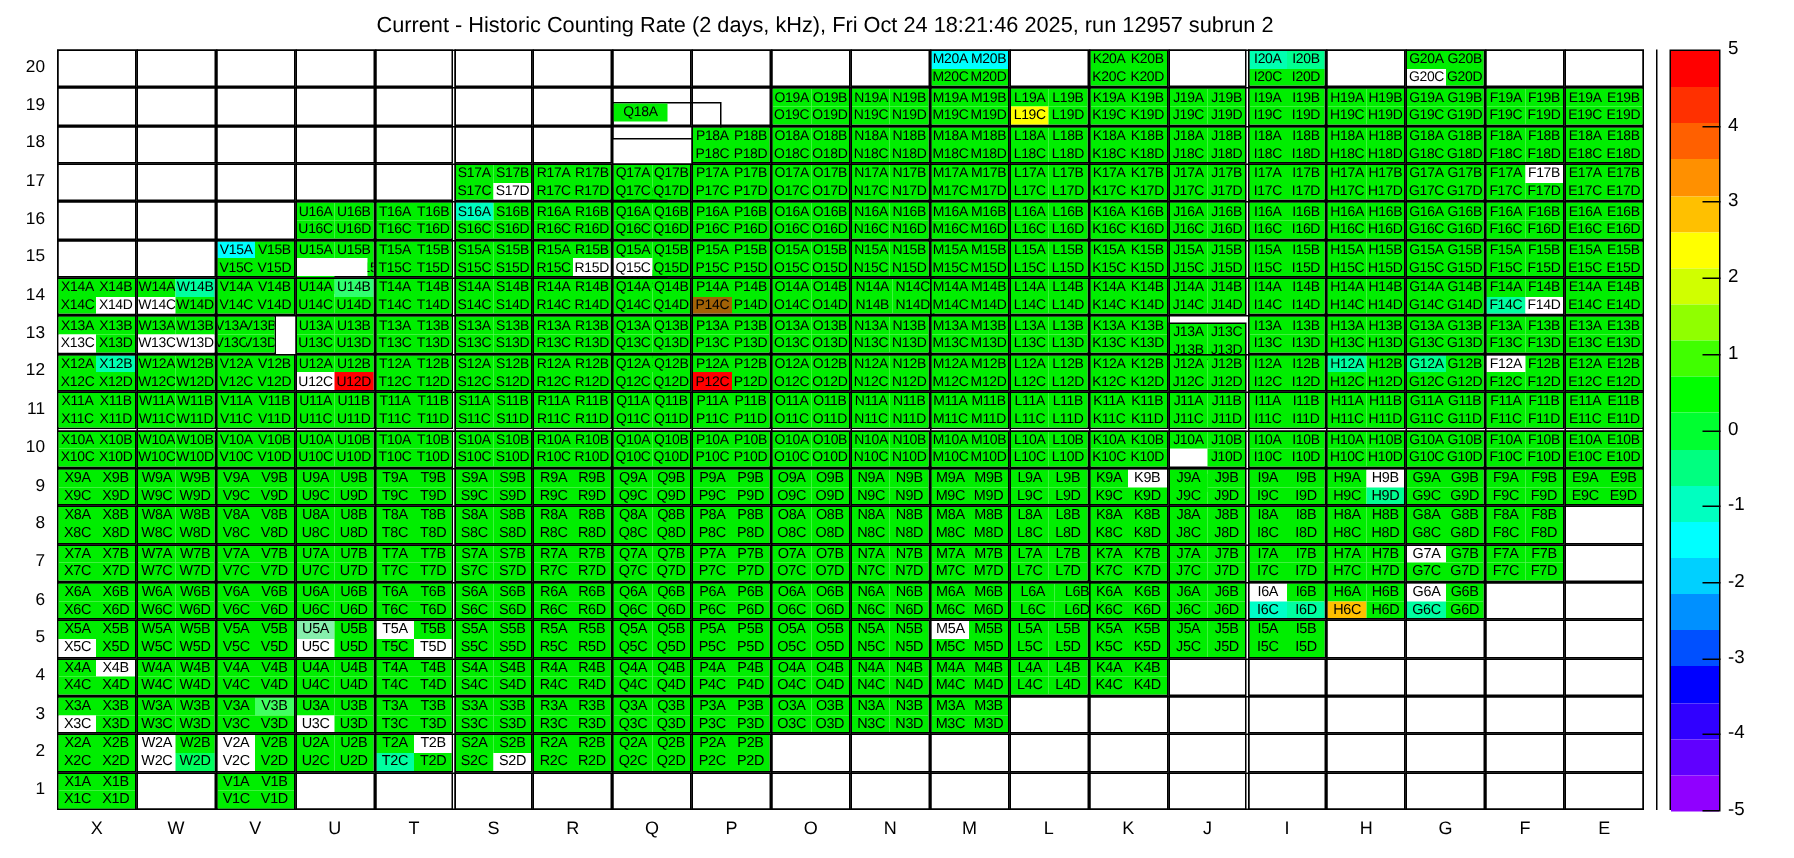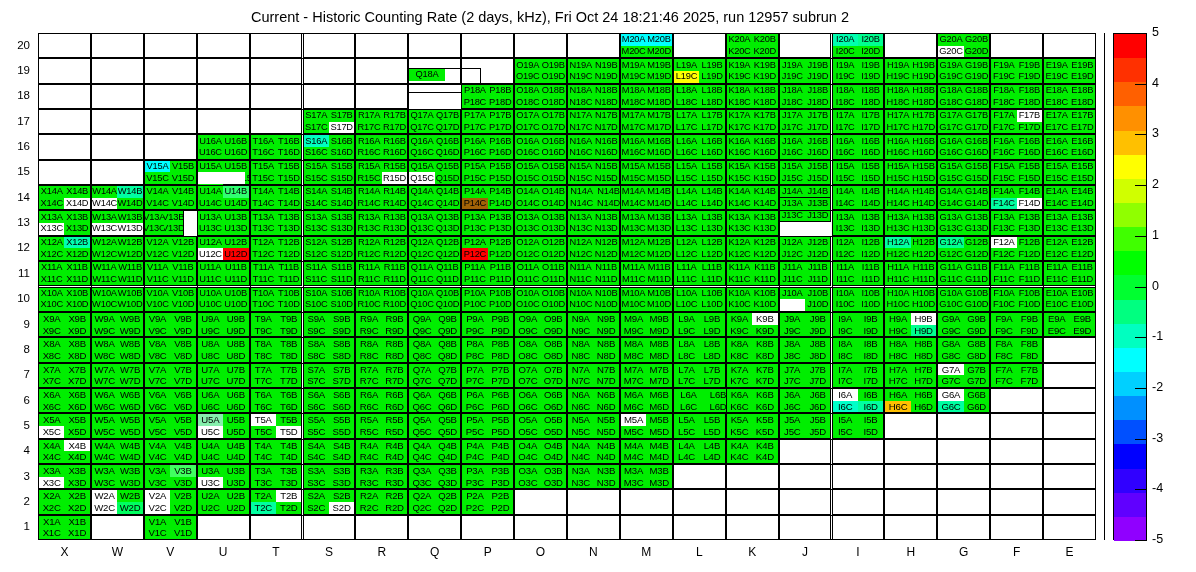--- a/index.html
+++ b/index.html
@@ -590,21 +590,21 @@
       <div class="sub" style="background: rgb(0, 238, 0);">P14B</div>
       <div class="sub" style="background: #a16207;">P14C</div>
       <div class="sub" style="background: rgb(0, 238, 0);">P14D</div>
     </div>
     <div class="cell" style="left: 476.1px; top: 152.1px; width: 52.9px; height: 25.35px;">
       <div class="sub" style="background: rgb(0, 238, 0);">O14A</div>
       <div class="sub" style="background: rgb(0, 238, 0);">O14B</div>
       <div class="sub" style="background: rgb(0, 238, 0);">O14C</div>
       <div class="sub" style="background: rgb(0, 238, 0);">O14D</div>
     </div>
-    <div class="cell" style="left: 529px; top: 152.1px; width: 56px; height: 25.35px;">
+    <div class="cell" style="left: 529px; top: 152.1px; width: 56px; height: 25.35px; flex-direction: column;">
       <div class="sub" style="background: rgb(0, 238, 0);">N14A</div>
       <div class="sub" style="background: rgb(0, 238, 0);">N14B</div>
       <div class="sub" style="background: rgb(0, 238, 0);">N14C</div>
       <div class="sub" style="background: rgb(0, 238, 0);">N14D</div>
     </div>
     <div class="cell" style="left: 581.9px; top: 152.1px; width: 52.9px; height: 25.35px;">
       <div class="sub" style="background: rgb(0, 238, 0);">M14A</div>
       <div class="sub" style="background: rgb(0, 238, 0);">M14B</div>
       <div class="sub" style="background: rgb(0, 238, 0);">M14C</div>
       <div class="sub" style="background: rgb(0, 238, 0);">M14D</div>
@@ -734,21 +734,21 @@
       <div class="sub" style="background: rgb(0, 238, 0);">L13B</div>
       <div class="sub" style="background: rgb(0, 238, 0);">L13C</div>
       <div class="sub" style="background: rgb(0, 238, 0);">L13D</div>
     </div>
     <div class="cell" style="left: 687.7px; top: 177.45px; width: 52.9px; height: 25.35px;">
       <div class="sub" style="background: rgb(0, 238, 0);">K13A</div>
       <div class="sub" style="background: rgb(0, 238, 0);">K13B</div>
       <div class="sub" style="background: rgb(0, 238, 0);">K13C</div>
       <div class="sub" style="background: rgb(0, 238, 0);">K13D</div>
     </div>
-    <div class="cell" style="left: 740.6px; top: 164px; width: 52.9px; height: 25.35px;">
+    <div class="cell" style="left: 740.6px; top: 182px; width: 52.9px; height: 25.35px; flex-direction: column;">
       <div class="sub" style="background: rgb(0, 238, 0);">J13A</div>
       <div class="sub" style="background: rgb(0, 238, 0);">J13B</div>
       <div class="sub" style="background: rgb(0, 238, 0);">J13C</div>
       <div class="sub" style="background: rgb(0, 238, 0);">J13D</div>
     </div>
     <div class="cell" style="left: 793.5px; top: 177.45px; width: 52.9px; height: 25.35px;">
       <div class="sub" style="background: rgb(0, 238, 0);">I13A</div>
       <div class="sub" style="background: rgb(0, 238, 0);">I13B</div>
       <div class="sub" style="background: rgb(0, 238, 0);">I13C</div>
       <div class="sub" style="background: rgb(0, 238, 0);">I13D</div>

